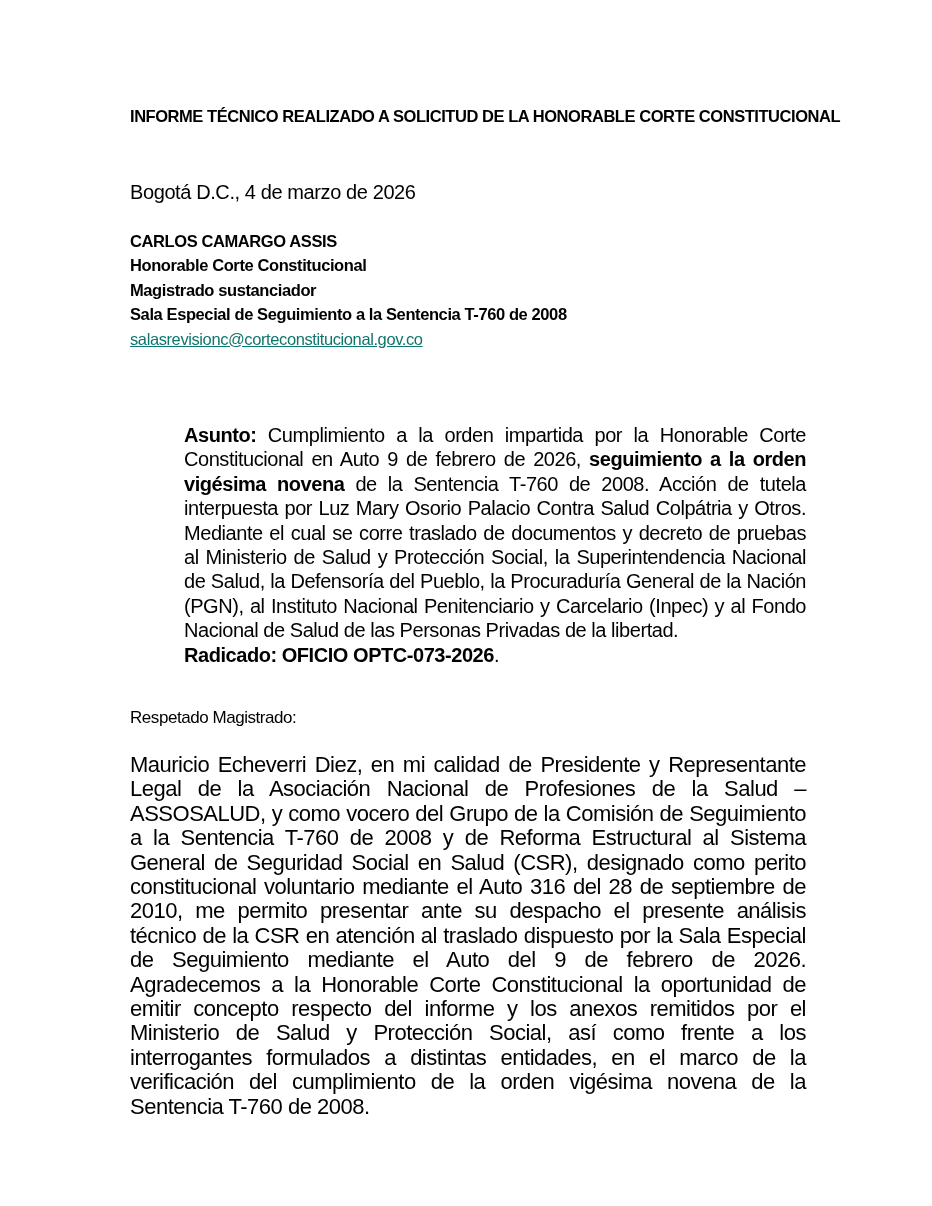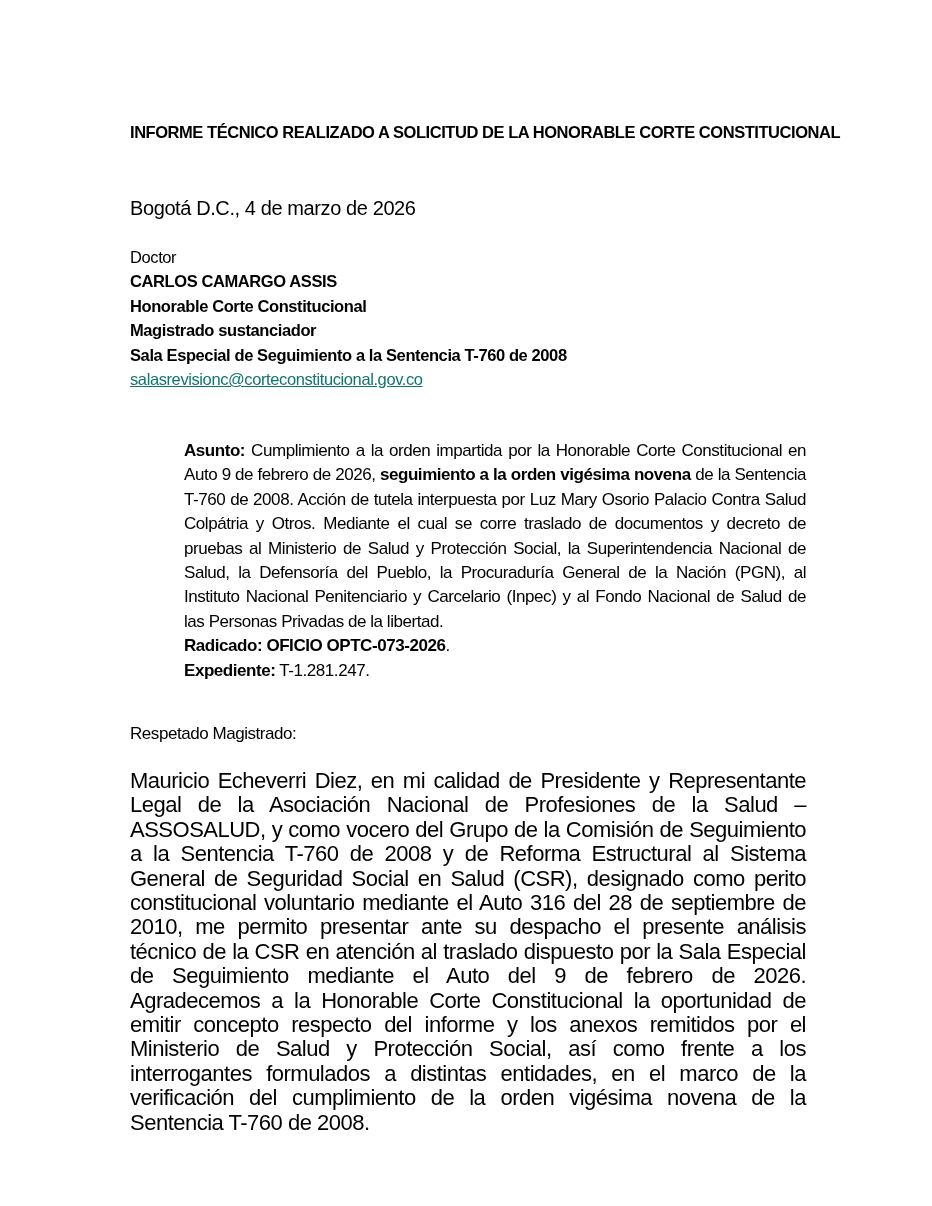--- a/index.html
+++ b/index.html
@@ -1,47 +1,45 @@
 <!DOCTYPE html>
 <html><head>
 <meta charset="utf-8">
 <style>
   html, body { margin: 0; padding: 0; background: #ffffff; }
   body { width: 932px; height: 1206px; position: relative; overflow: hidden;
          font-family: "Liberation Sans", sans-serif; color: #000; }
-  .page { position: absolute; left: 0; top: 16px; width: 932px; height: 946px; border-radius: 11px; }
+  .page { position: absolute; left: 0; top: 0; width: 932px; height: 946px; border-radius: 11px; }
   .title { position: absolute; left: 130px; top: 107px; font-weight: bold; font-size: 16.5px; letter-spacing: -0.45px; white-space: nowrap; }
   .date { position: absolute; left: 130px; top: 181px; font-size: 20px; letter-spacing: -0.4px; }
   .addr { position: absolute; left: 130px; top: 229px; font-size: 16.5px; line-height: 24.4px; letter-spacing: -0.4px; }
   .addr div { white-space: nowrap; }
   .b { font-weight: bold; }
   .link { color: #0f766e; text-decoration: underline; }
-  .subject { position: absolute; left: 184px; top: 423px; width: 622px; font-size: 17px; line-height: 24.4px; text-align: justify; letter-spacing: -0.45px; }
+  .subject { position: absolute; left: 184px; top: 423px; width: 622px; font-size: 20px; line-height: 24.4px; text-align: justify; letter-spacing: -0.45px; }
   .greet { position: absolute; left: 130px; top: 708px; font-size: 17px; letter-spacing: -0.45px; }
   .body-p { position: absolute; left: 130px; top: 753px; width: 676px; font-size: 22px; line-height: 24.4px; text-align: justify; letter-spacing: -0.5px; }
 </style>
 </head>
 <body>
 
 <div class="page">
   <div class="title">INFORME TÉCNICO REALIZADO A SOLICITUD DE LA HONORABLE CORTE CONSTITUCIONAL</div>
 
   <div class="date">Bogotá D.C., 4 de marzo de 2026</div>
 
   <div class="addr">
-    <div>Doctor</div>
     <div class="b">CARLOS CAMARGO ASSIS</div>
     <div class="b">Honorable Corte Constitucional</div>
     <div class="b">Magistrado sustanciador</div>
     <div class="b">Sala Especial de Seguimiento a la Sentencia T-760 de 2008</div>
     <div><a class="link" href="mailto:salasrevisionc@corteconstitucional.gov.co">salasrevisionc@corteconstitucional.gov.co</a></div>
   </div>
 
   <div class="subject">
     <span class="b">Asunto:</span><span> Cumplimiento a la orden impartida por la Honorable Corte Constitucional en Auto 9 de febrero de 2026, </span><span class="b">seguimiento a la orden vigésima novena</span><span> de la Sentencia T-760 de 2008. Acción de tutela interpuesta por Luz Mary Osorio Palacio Contra Salud Colpátria y Otros. Mediante el cual se corre traslado de documentos y decreto de pruebas al Ministerio de Salud y Protección Social, la Superintendencia Nacional de Salud, la Defensoría del Pueblo, la Procuraduría General de la Nación (PGN), al Instituto Nacional Penitenciario y Carcelario (Inpec) y al Fondo Nacional de Salud de las Personas Privadas de la libertad.</span>
     <div><span class="b">Radicado: OFICIO OPTC-073-2026</span><span>.</span></div>
-    <div><span class="b">Expediente:</span><span> T-1.281.247.</span></div>
   </div>
 
   <div class="greet">Respetado Magistrado:</div>
 
   <div class="body-p">Mauricio Echeverri Diez, en mi calidad de Presidente y Representante Legal de la Asociación Nacional de Profesiones de la Salud – ASSOSALUD, y como vocero del Grupo de la Comisión de Seguimiento a la Sentencia T-760 de 2008 y de Reforma Estructural al Sistema General de Seguridad Social en Salud (CSR), designado como perito constitucional voluntario mediante el Auto 316 del 28 de septiembre de 2010, me permito presentar ante su despacho el presente análisis técnico de la CSR en atención al traslado dispuesto por la Sala Especial de Seguimiento mediante el Auto del 9 de febrero de 2026.  Agradecemos a la Honorable Corte Constitucional la oportunidad de emitir concepto respecto del informe y los anexos remitidos por el Ministerio de Salud y Protección Social, así como frente a los interrogantes formulados a distintas entidades, en el marco de la verificación del cumplimiento de la orden vigésima novena de la Sentencia T-760 de 2008.</div>
 </div>
 
 </body></html>

